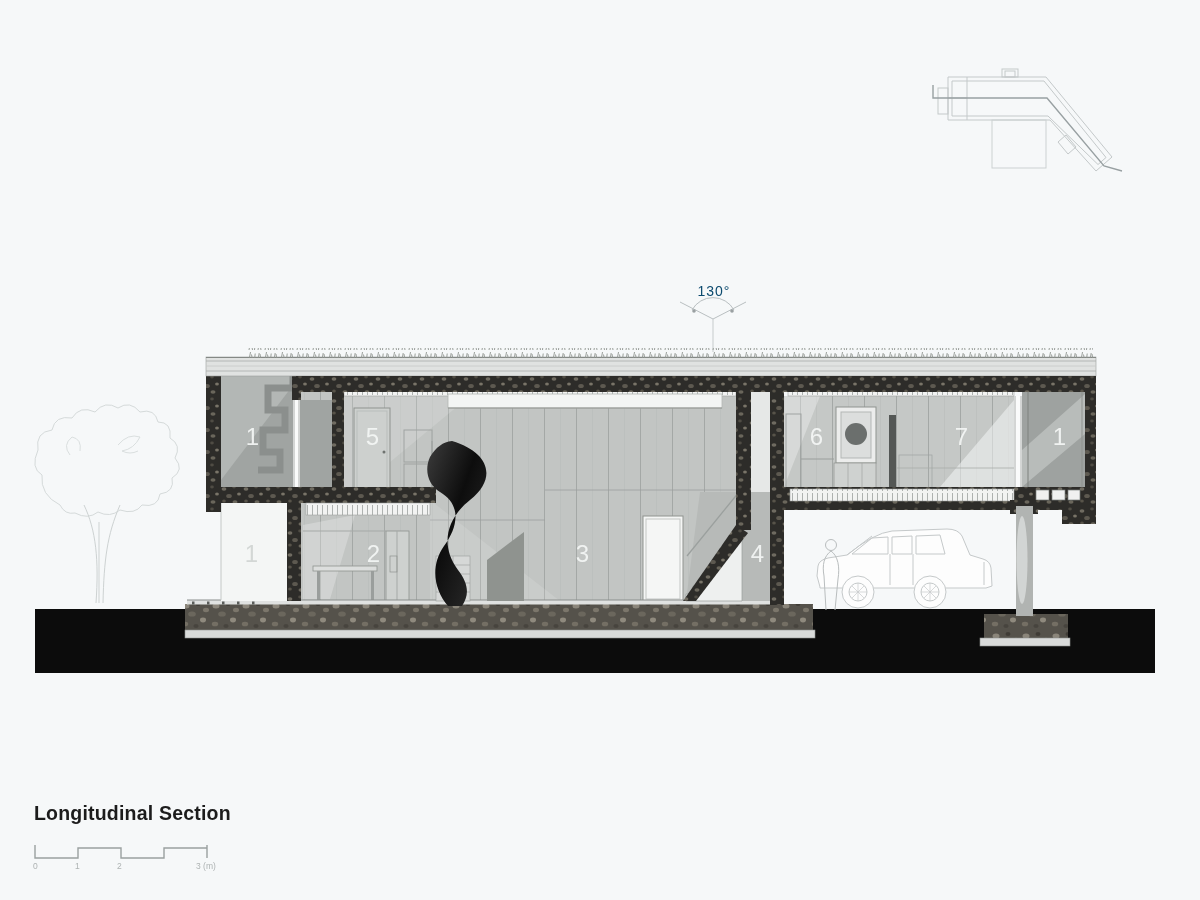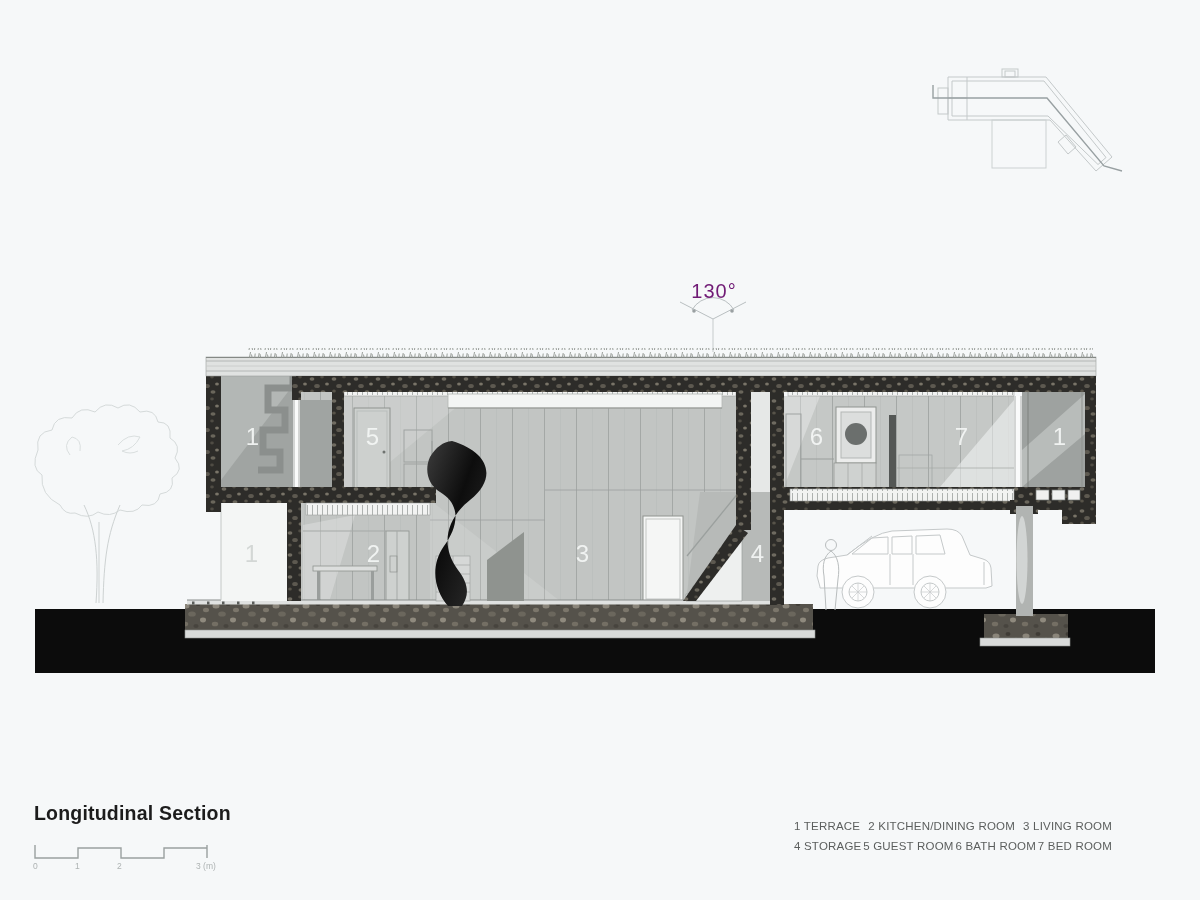--- a/index.html
+++ b/index.html
@@ -3,21 +3,21 @@
 <meta charset="utf-8">
 <style>
   html,body{margin:0;padding:0;background:#e8eaeb;}
   #canvas{position:relative;width:1200px;height:900px;background:#f6f8f9;overflow:hidden;
           font-family:"Liberation Sans",sans-serif;}
   #drawing{position:absolute;left:0;top:0;}
   .room-label{position:absolute;transform:translate(-50%,-50%);font-size:24px;letter-spacing:1px;
               color:rgba(244,246,245,0.92);font-family:"Liberation Sans",sans-serif;}
   .room-label.faint{color:#d3d7d5;}
   #angle-label{position:absolute;left:714px;top:291px;transform:translate(-50%,-50%);
-               font-size:20px;color:#701a75;letter-spacing:1px;}
+               font-size:14px;color:#0c4a6e;letter-spacing:1px;}
   #title{position:absolute;left:34px;top:802px;font-size:19.5px;font-weight:700;color:#1c1c1c;
          letter-spacing:0.2px;}
   .scale-num{position:absolute;top:861px;font-size:8.5px;color:#aeb3b3;}
   #legend{position:absolute;left:794px;top:820px;width:318px;font-size:11.5px;color:#5b5e5d;
           letter-spacing:0.2px;}
   #legend .legend-row{display:flex;justify-content:space-between;margin-bottom:8px;white-space:nowrap;}
 </style>
 </head>
 <body>
 
@@ -282,27 +282,14 @@
 <div class="room-label faint" style="left:252px;top:554px">1</div>
 <div class="room-label" style="left:374px;top:554px">2</div>
 <div class="room-label" style="left:583px;top:554px">3</div>
 <div class="room-label" style="left:758px;top:554px">4</div>
 
 <span class="scale-num" style="left:33px">0</span>
 <span class="scale-num" style="left:75px">1</span>
 <span class="scale-num" style="left:117px">2</span>
 <span class="scale-num" style="left:196px">3 (m)</span>
 
-<div id="legend">
-  <div class="legend-row">
-    <span>1 TERRACE</span>
-    <span>2 KITCHEN/DINING ROOM</span>
-    <span>3 LIVING ROOM</span>
-  </div>
-  <div class="legend-row">
-    <span>4 STORAGE</span>
-    <span>5 GUEST ROOM</span>
-    <span>6 BATH ROOM</span>
-    <span>7 BED ROOM</span>
-  </div>
+
 </div>
 
-</div>
-
 </body></html>

